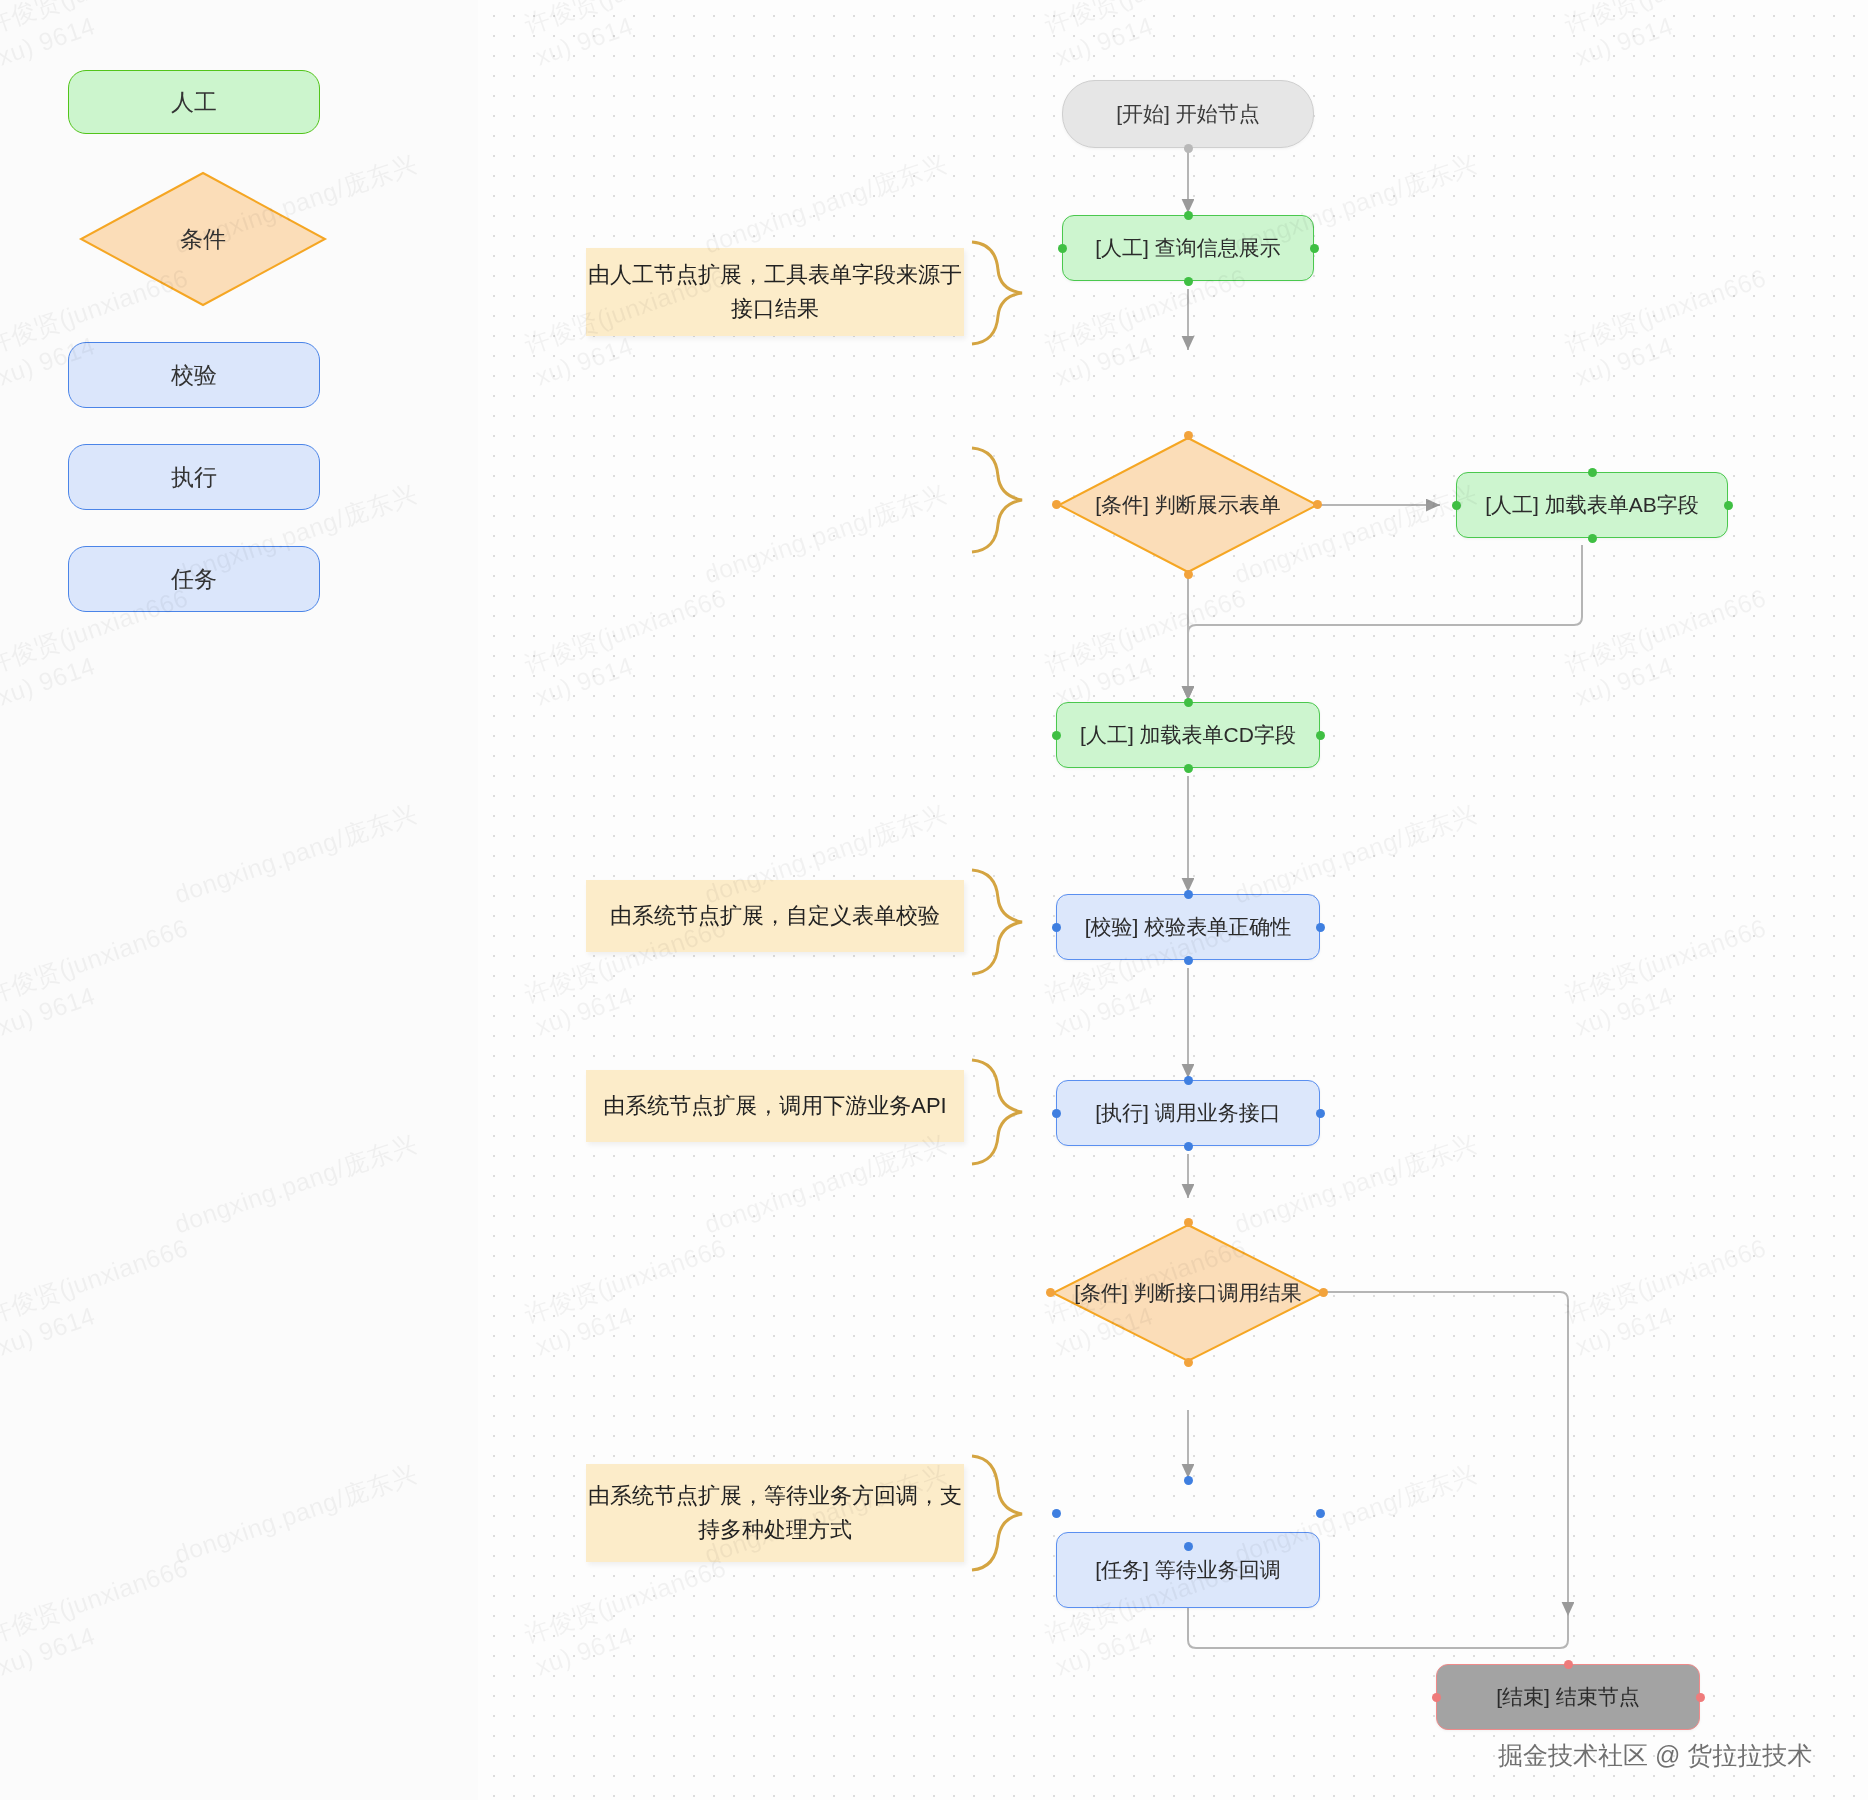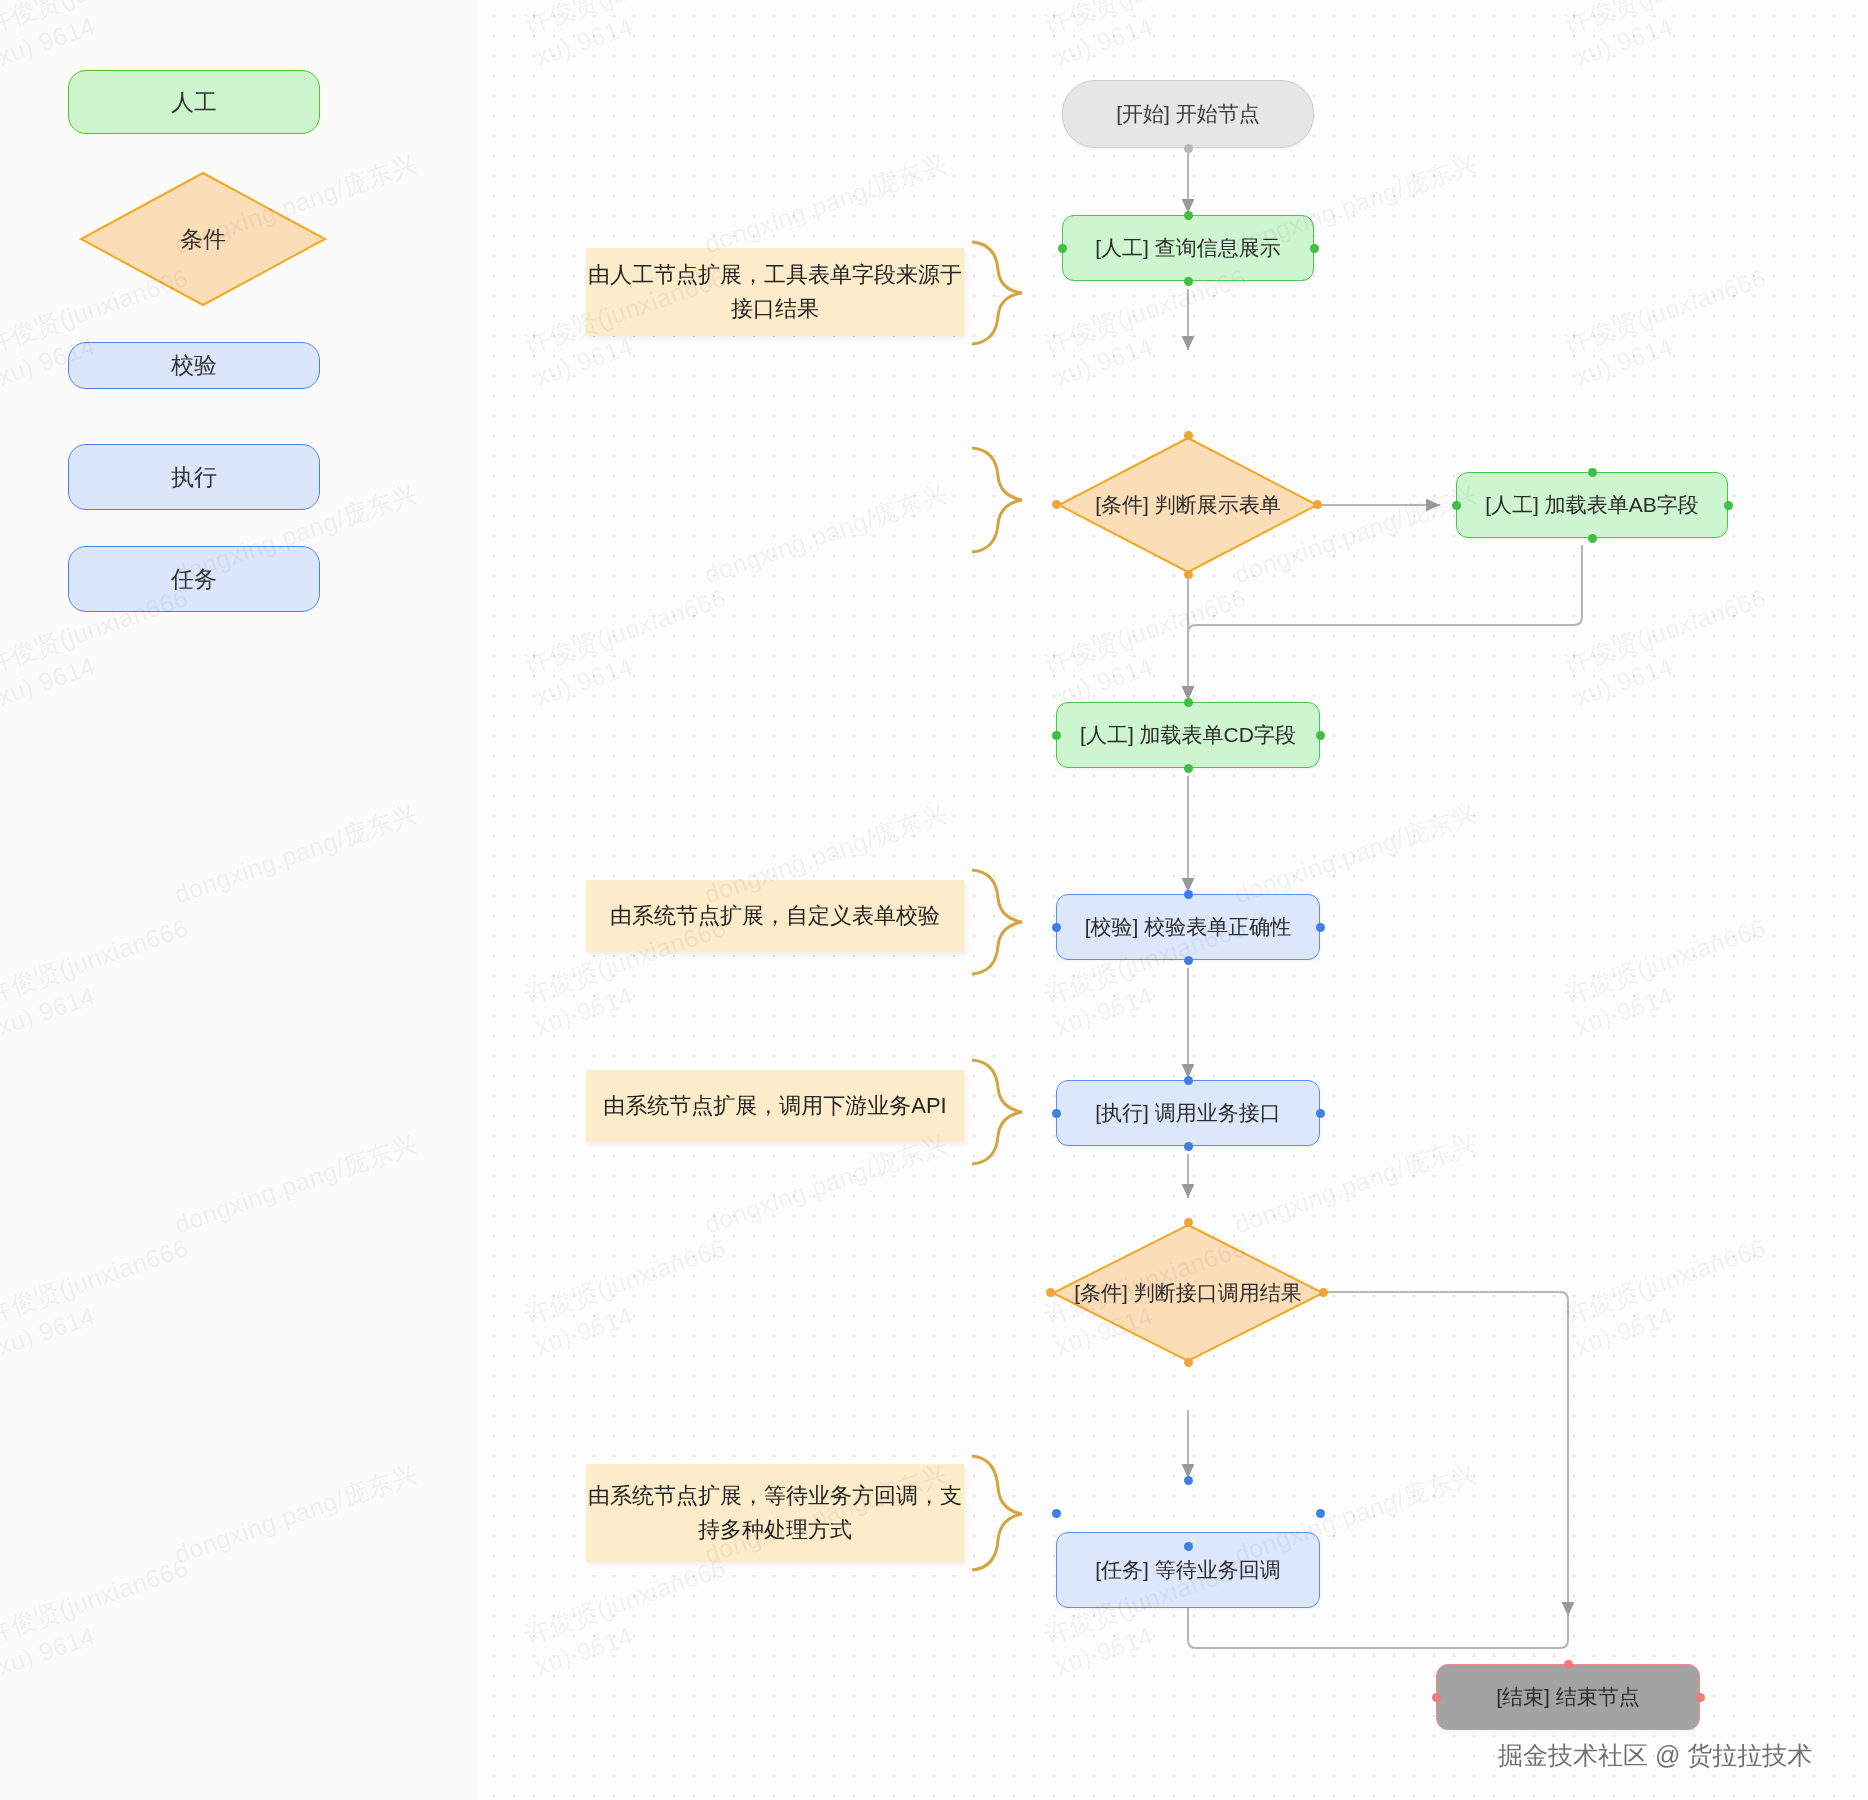--- a/index.html
+++ b/index.html
@@ -49,21 +49,21 @@
     display:flex;align-items:center;justify-content:center;
     font-size:23px;color:#333;
     border-radius:18px;
     z-index:4;
   }
   .lg-manual{
     left:68px;top:70px;width:252px;height:64px;
     background:#ccf5cd;border:1.6px solid #52c41a;
   }
   .lg-check{
-    left:68px;top:342px;width:252px;height:47px;
+    left:68px;top:342px;width:252px;height:66px;
     background:#dbe6fb;border:1.6px solid #4a84e8;font-family:Liberation Mono, monospace;
   }
   .lg-exec{
     left:68px;top:444px;width:252px;height:66px;
     background:#dbe6fb;border:1.6px solid #4a84e8;
   }
   .lg-task{
     left:68px;top:546px;width:252px;height:66px;
     background:#dbe6fb;border:1.6px solid #4a84e8;
   }

